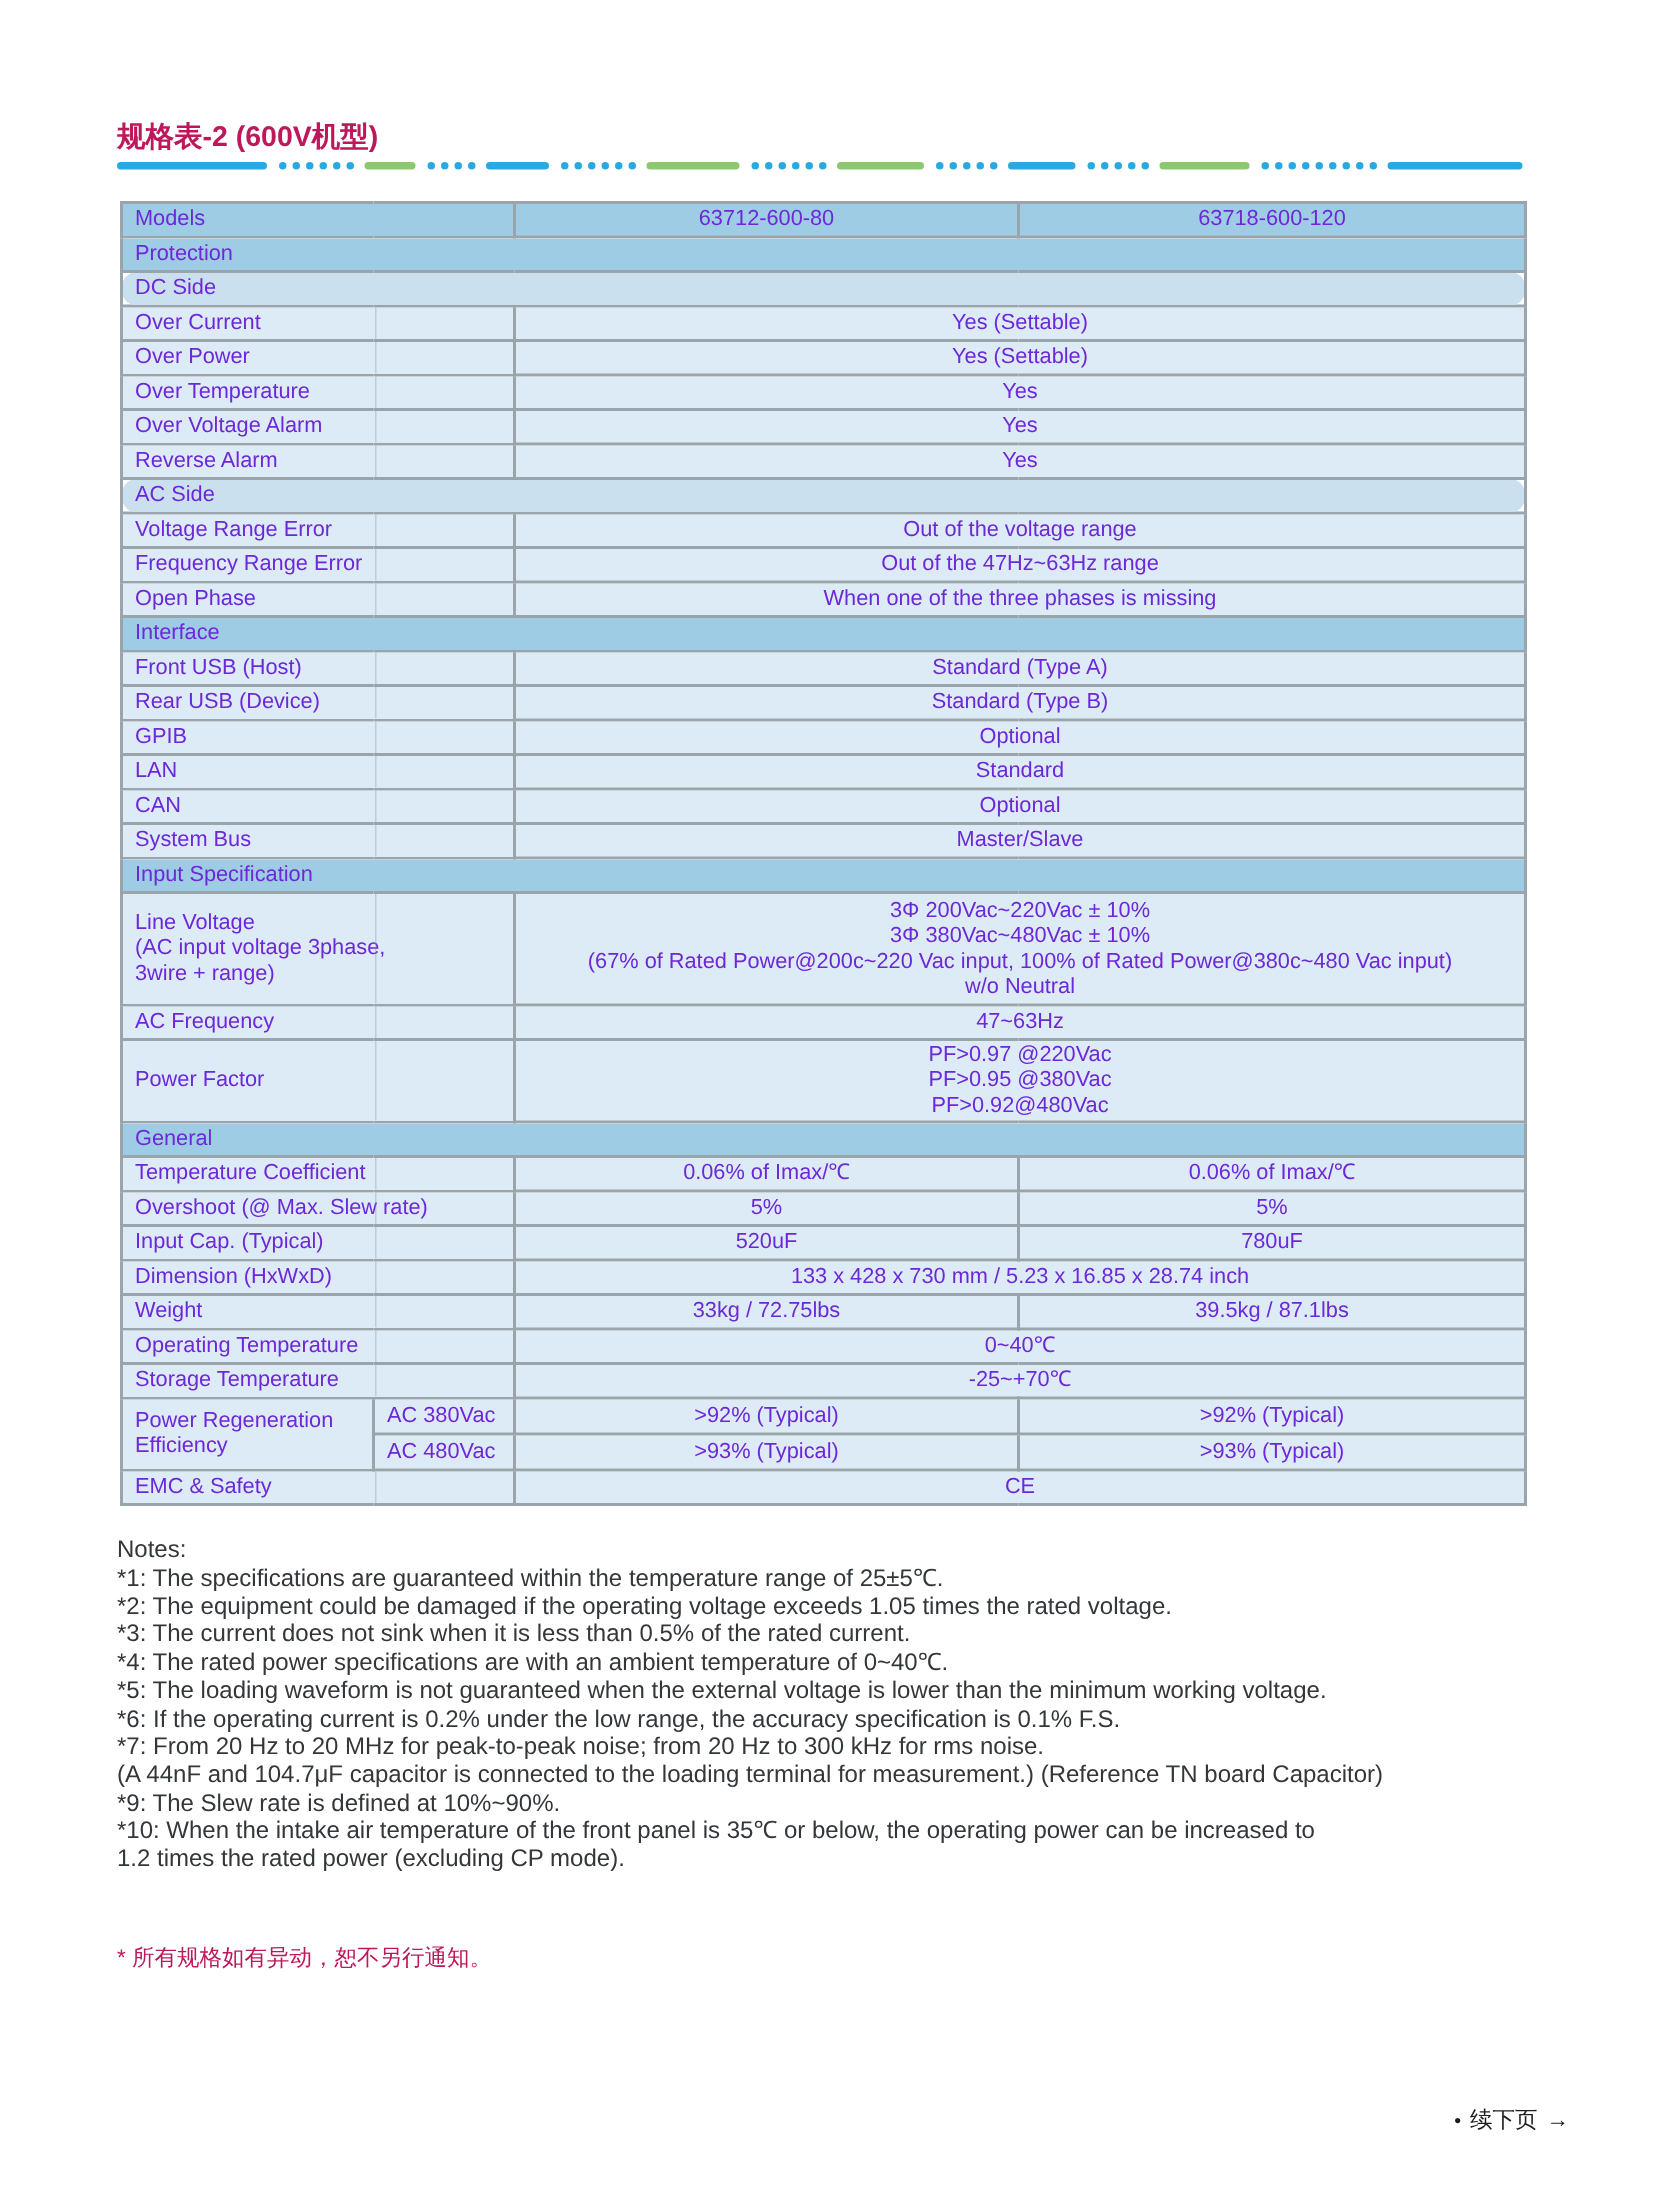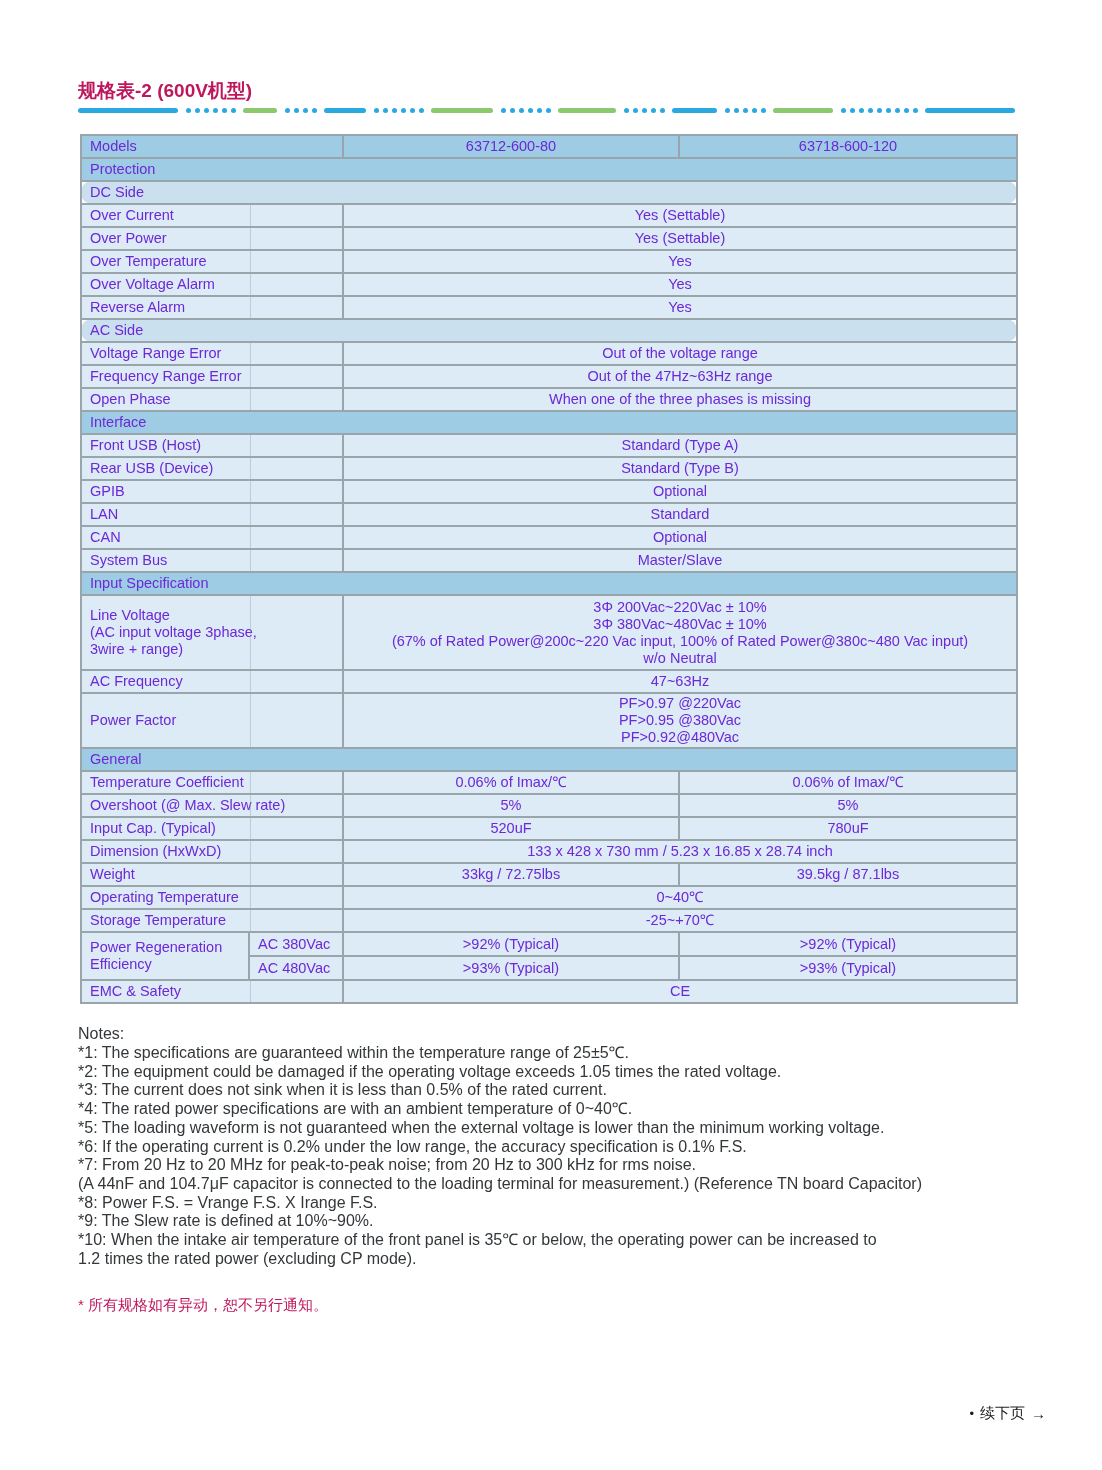--- a/index.html
+++ b/index.html
@@ -279,21 +279,20 @@
   <div class="notes-heading">Notes:</div>
   <div>
       <div class="note-line">*1: The specifications are guaranteed within the temperature range of 25±5℃.</div>
       <div class="note-line">*2: The equipment could be damaged if the operating voltage exceeds 1.05 times the rated voltage.</div>
       <div class="note-line">*3: The current does not sink when it is less than 0.5% of the rated current.</div>
       <div class="note-line">*4: The rated power specifications are with an ambient temperature of 0~40℃.</div>
       <div class="note-line">*5: The loading waveform is not guaranteed when the external voltage is lower than the minimum working voltage.</div>
       <div class="note-line">*6: If the operating current is 0.2% under the low range, the accuracy specification is 0.1% F.S.</div>
       <div class="note-line">*7: From 20 Hz to 20 MHz for peak-to-peak noise; from 20 Hz to 300 kHz for rms noise.</div>
       <div class="note-line">(A 44nF and 104.7μF capacitor is connected to the loading terminal for measurement.) (Reference TN board Capacitor)</div>
-      <div class="note-line">*8: Power F.S. = Vrange F.S. X Irange F.S.</div>
       <div class="note-line">*9: The Slew rate is defined at 10%~90%.</div>
       <div class="note-line">*10: When the intake air temperature of the front panel is 35℃ or below, the operating power can be increased to</div>
       <div class="note-line">1.2 times the rated power (excluding CP mode).</div>
     </div>
 </div>
 
 <div class="cn-note">* 所有规格如有异动，恕不另行通知。</div>
 
 <div class="continue">
   <span class="bullet">•</span>

